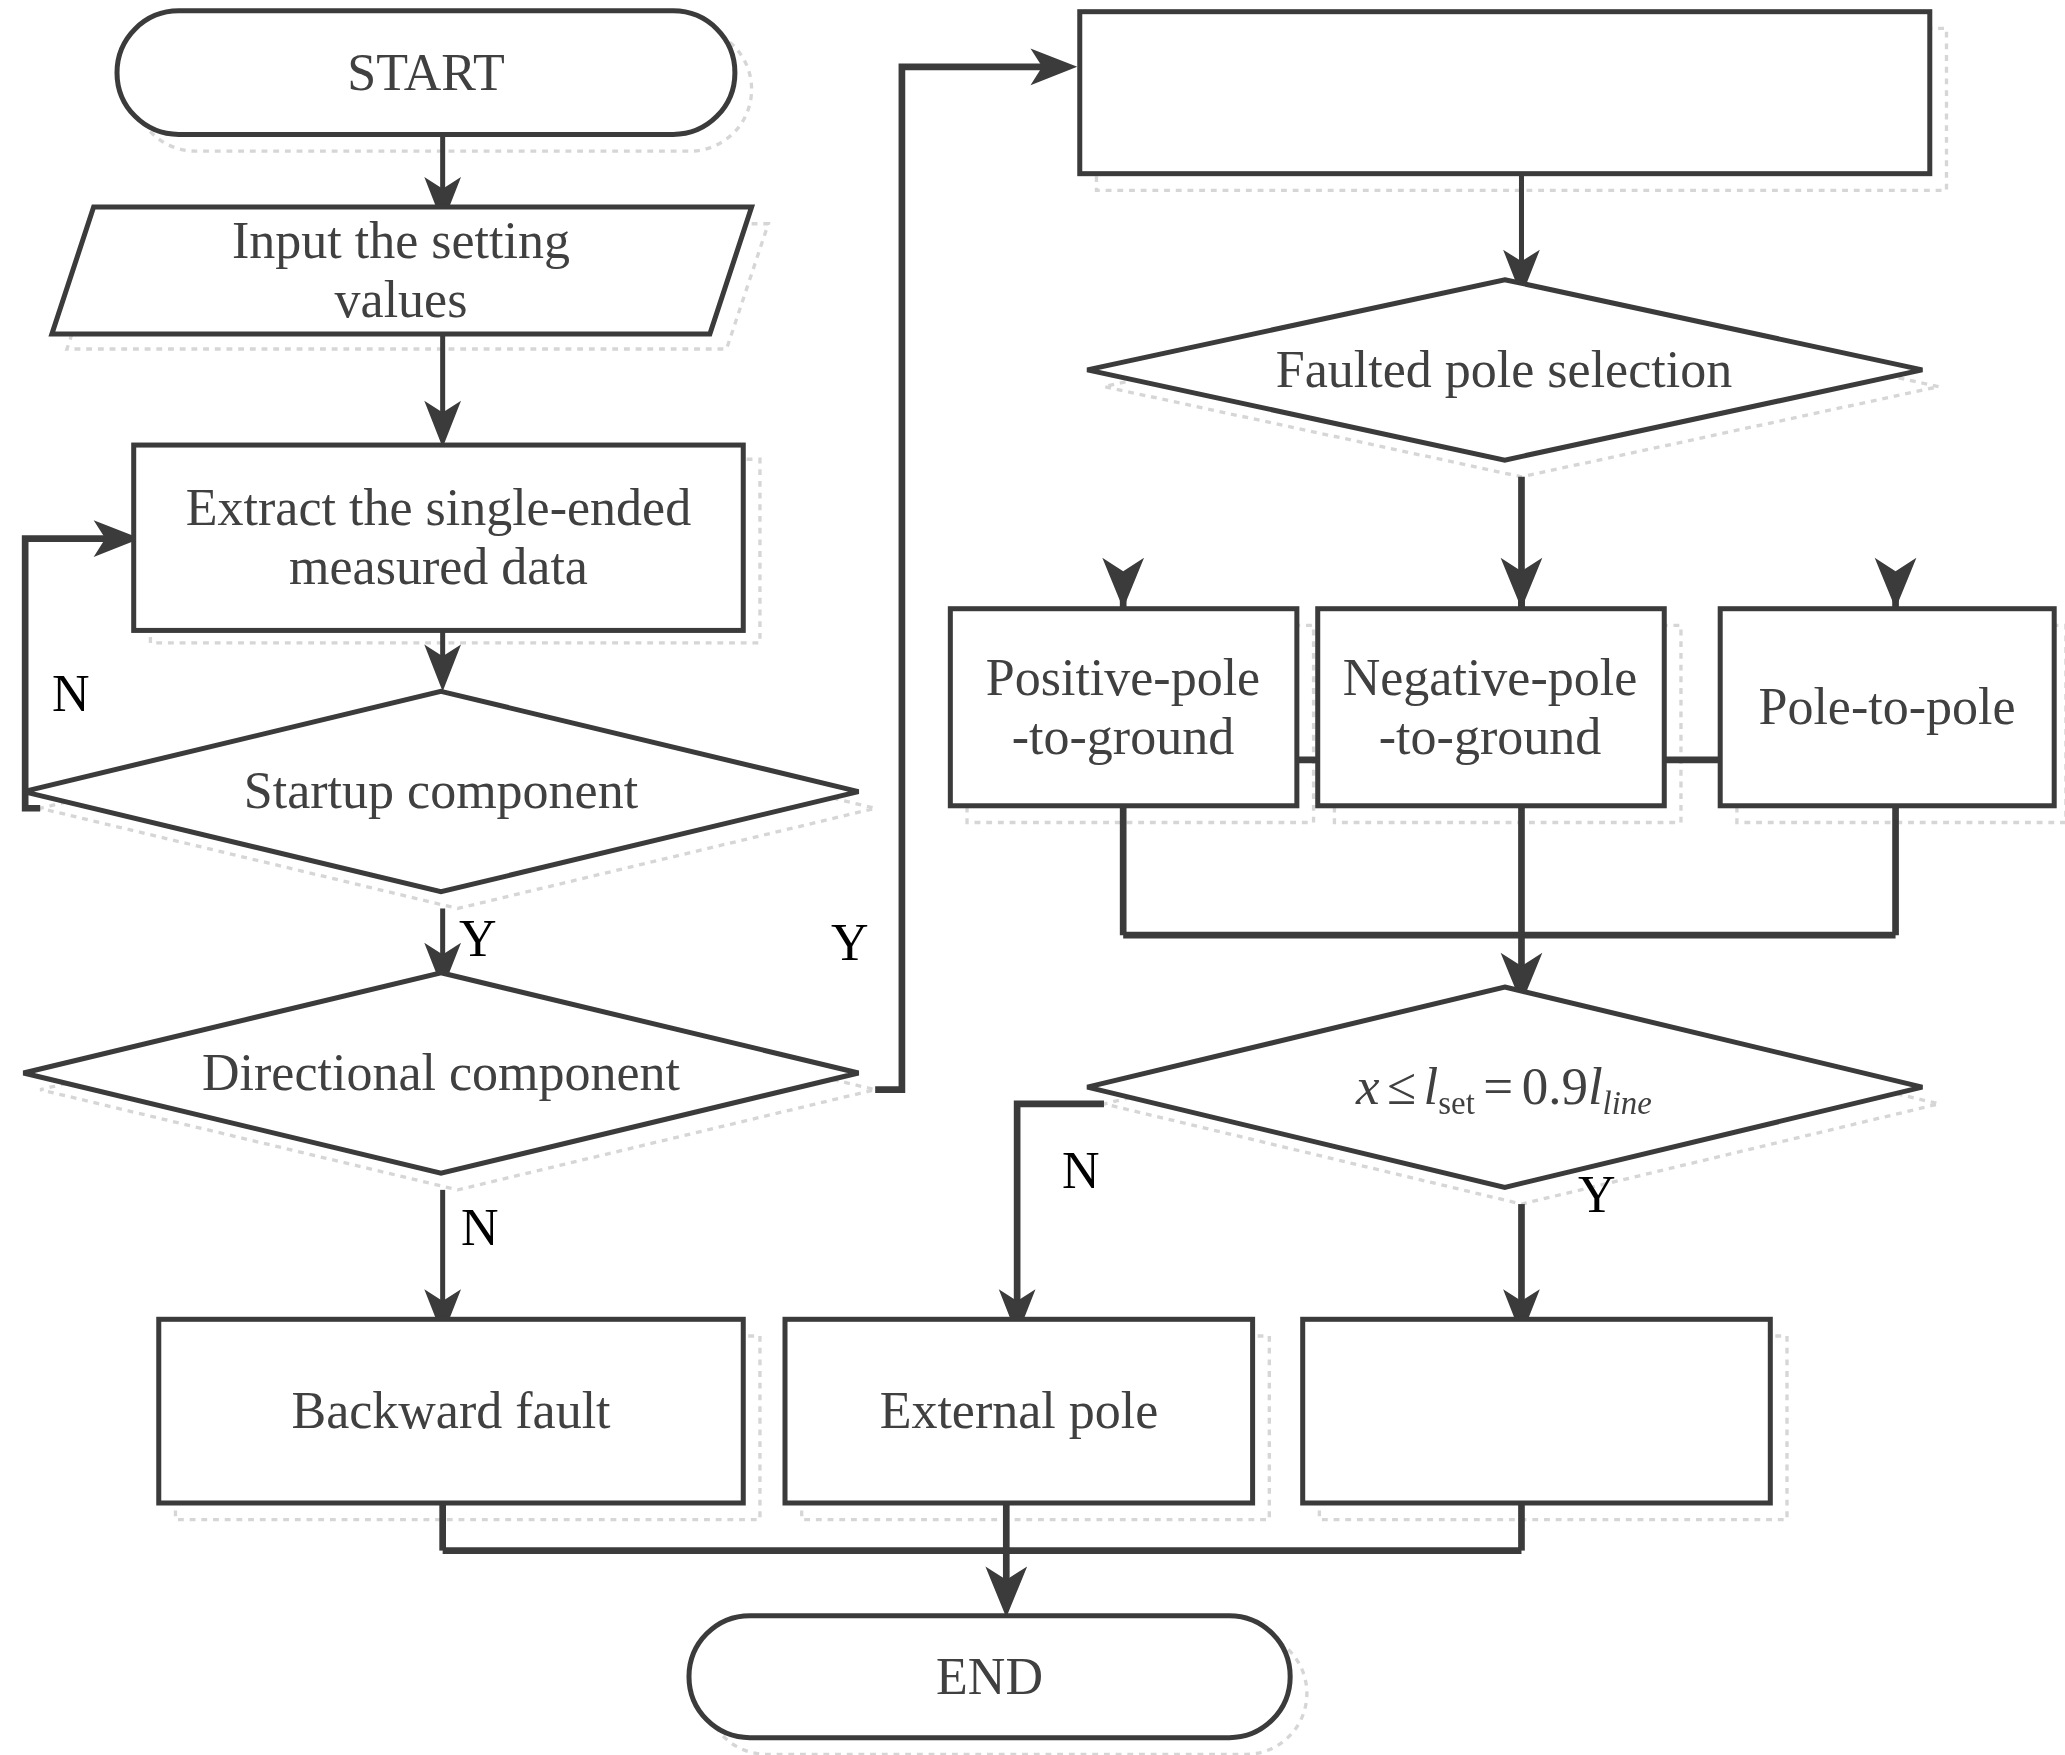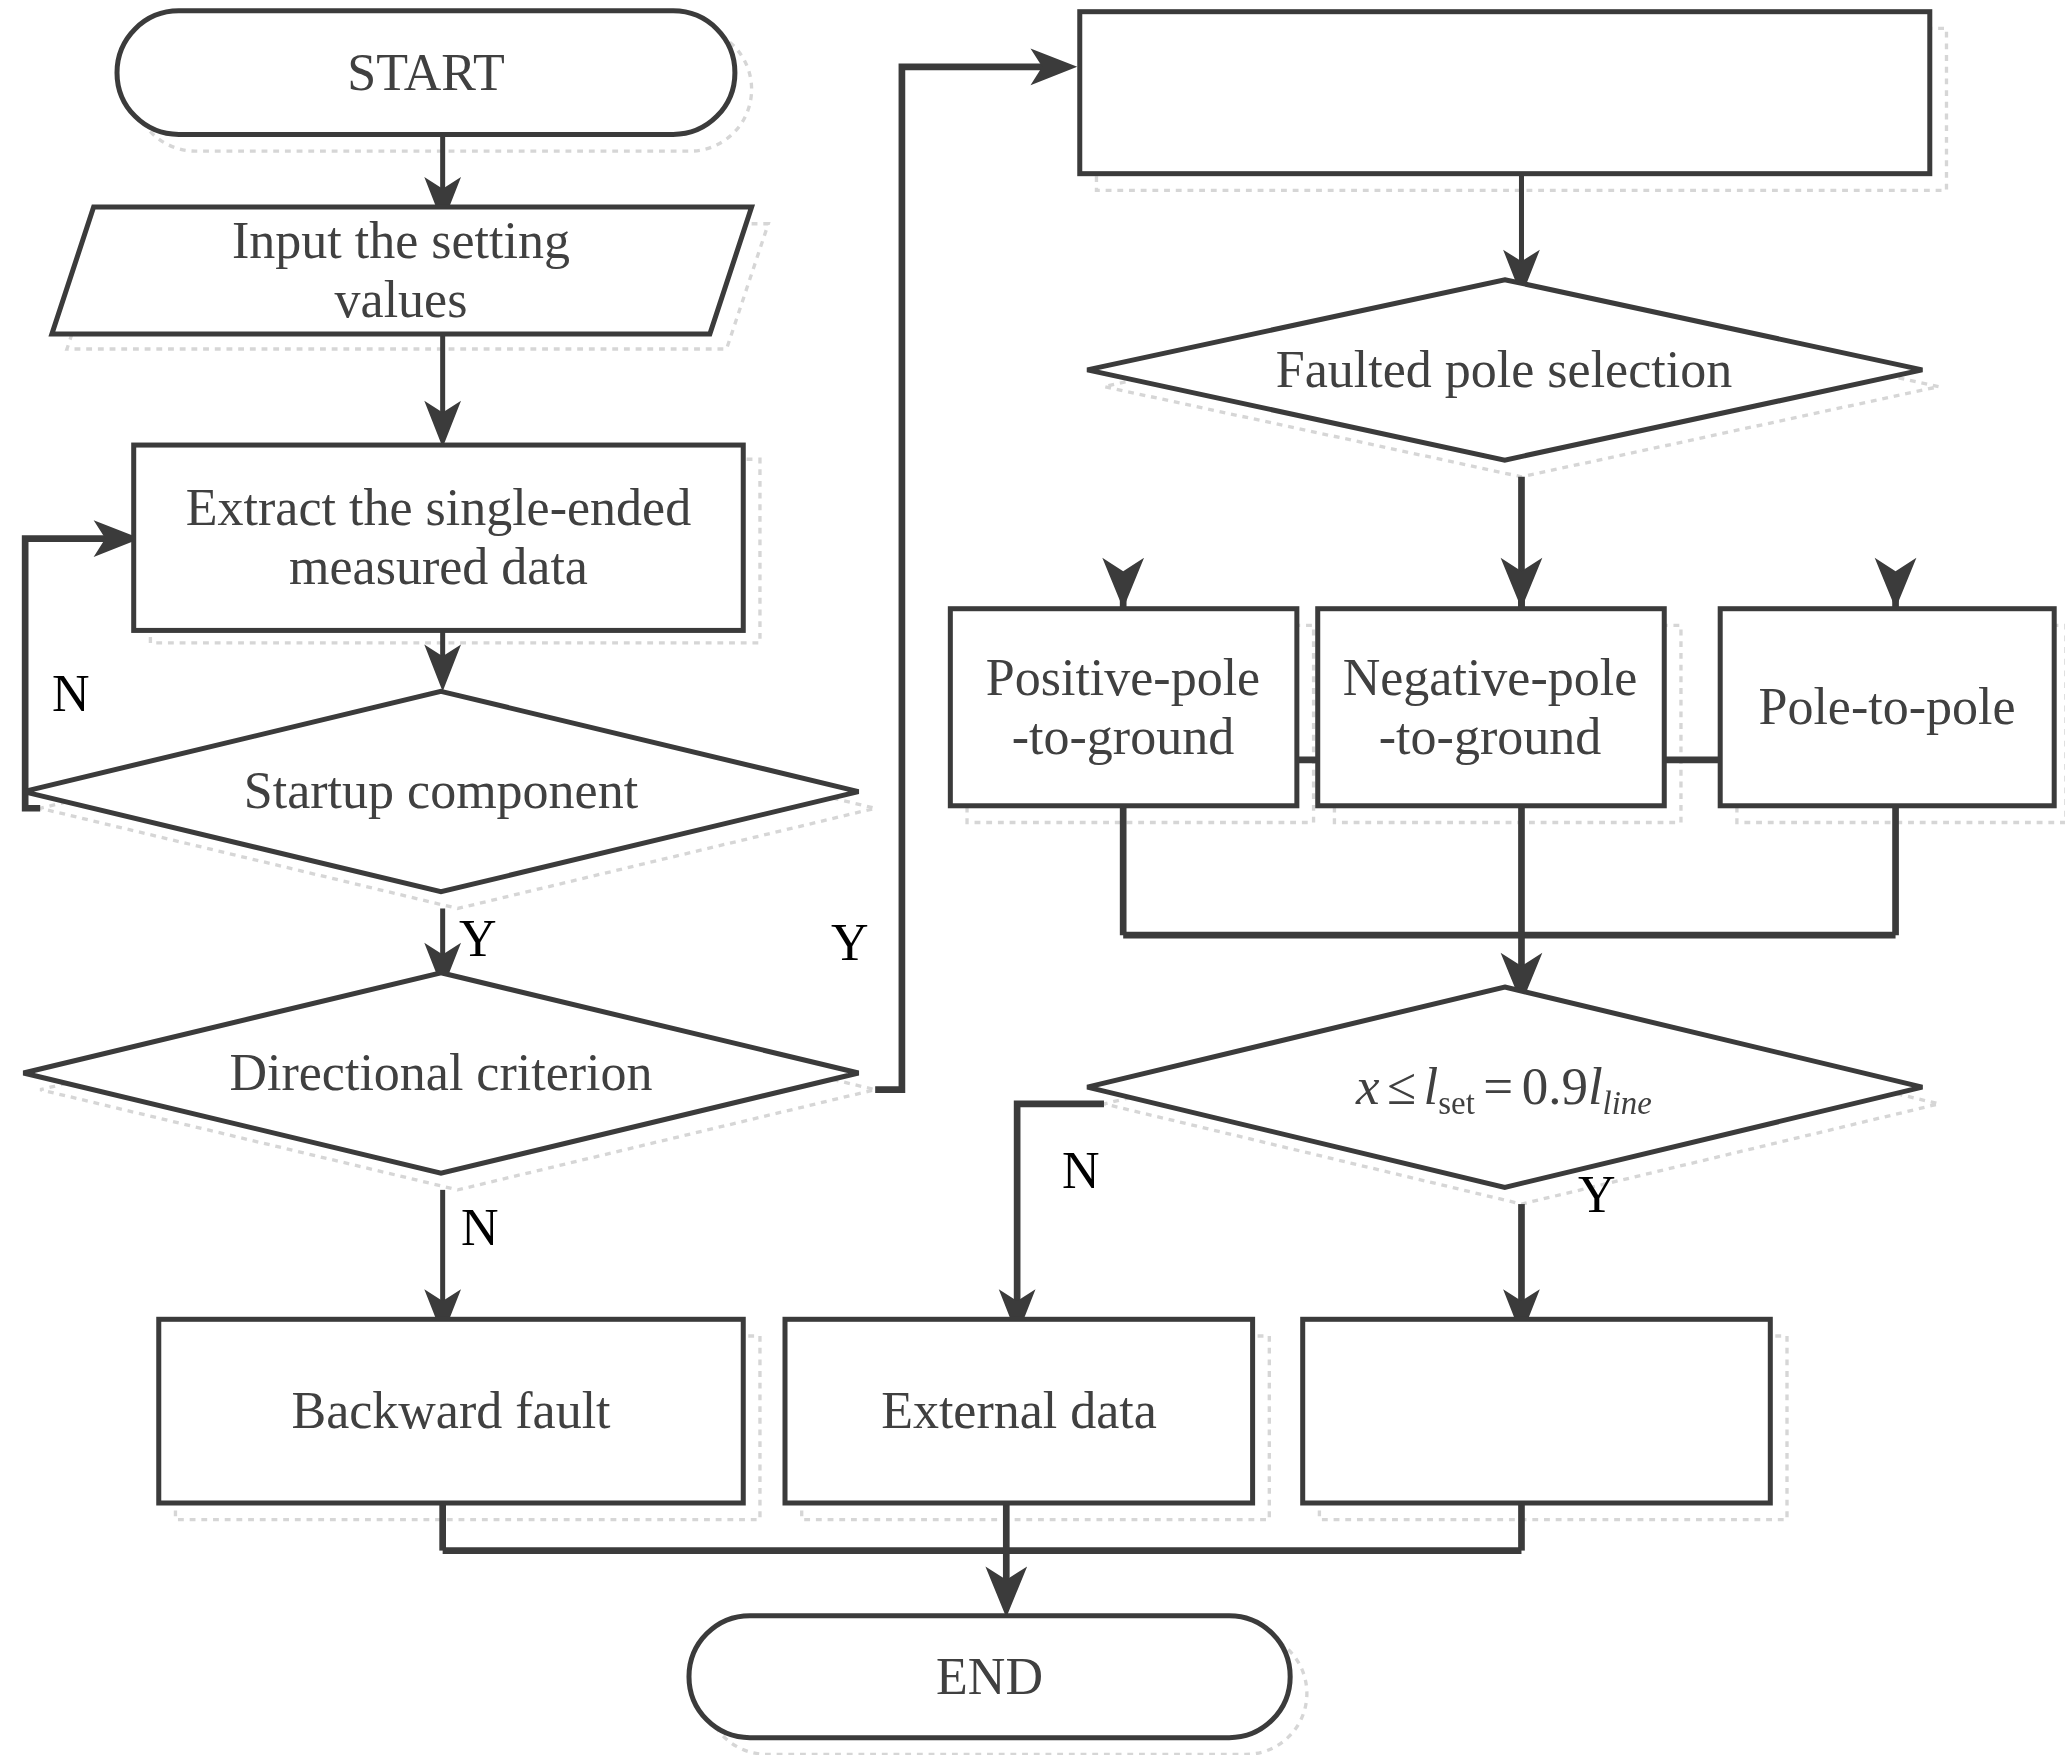--- a/index.html
+++ b/index.html
@@ -192,40 +192,40 @@
   <div class="node-label" style="left:117px; top:11px; width:618px; height:124px;">START</div>
 
   <div class="node-label" style="left:71px; top:207px; width:660px; height:127px;">Input the setting
 values</div>
 
   <div class="node-label" style="left:134px; top:445px; width:609px; height:185px;">Extract the single-ended
 measured data</div>
 
   <div class="node-label" style="left:149px; top:741px; width:584px; height:100px;">Startup component</div>
 
-  <div class="node-label" style="left:149px; top:1023px; width:584px; height:100px;">Directional criterion</div>
+  <div class="node-label" style="left:149px; top:1023px; width:584px; height:100px;">Directional component</div>
 
   <div class="node-label" style="left:159px; top:1319px; width:584px; height:184px;">Backward fault</div>
 
 
   <div class="node-label" style="left:1212px; top:320px; width:584px; height:100px;">Faulted pole selection</div>
 
   <div class="node-label" style="left:950px; top:609px; width:346px; height:197px;">Positive-pole
 -to-ground</div>
 
   <div class="node-label" style="left:1317px; top:609px; width:346px; height:197px;">Negative-pole
 -to-ground</div>
 
   <div class="node-label" style="left:1720px; top:609px; width:334px; height:197px;">Pole-to-pole</div>
 
   <div class="node-label" style="left:1212px; top:1037px; width:584px; height:100px;">
     <span class="formula"><i>x</i><span style="padding:0 0.14em">≤</span><i>l</i><sub class="upright">set</sub><span style="padding:0 0.16em">=</span><span>0.9</span><i>l</i><sub class="ital">line</sub></span>
   </div>
 
-  <div class="node-label" style="left:785px; top:1319px; width:468px; height:184px;">External data</div>
+  <div class="node-label" style="left:785px; top:1319px; width:468px; height:184px;">External pole</div>
 
 
   <div class="node-label" style="left:689px; top:1616px; width:601px; height:122px;">END</div>
 
   <div class="edge-label" style="left:52px; top:668px;">N</div>
 
   <div class="edge-label" style="left:459px; top:913px;">Y</div>
 
   <div class="edge-label" style="left:831px; top:917px;">Y</div>
 

